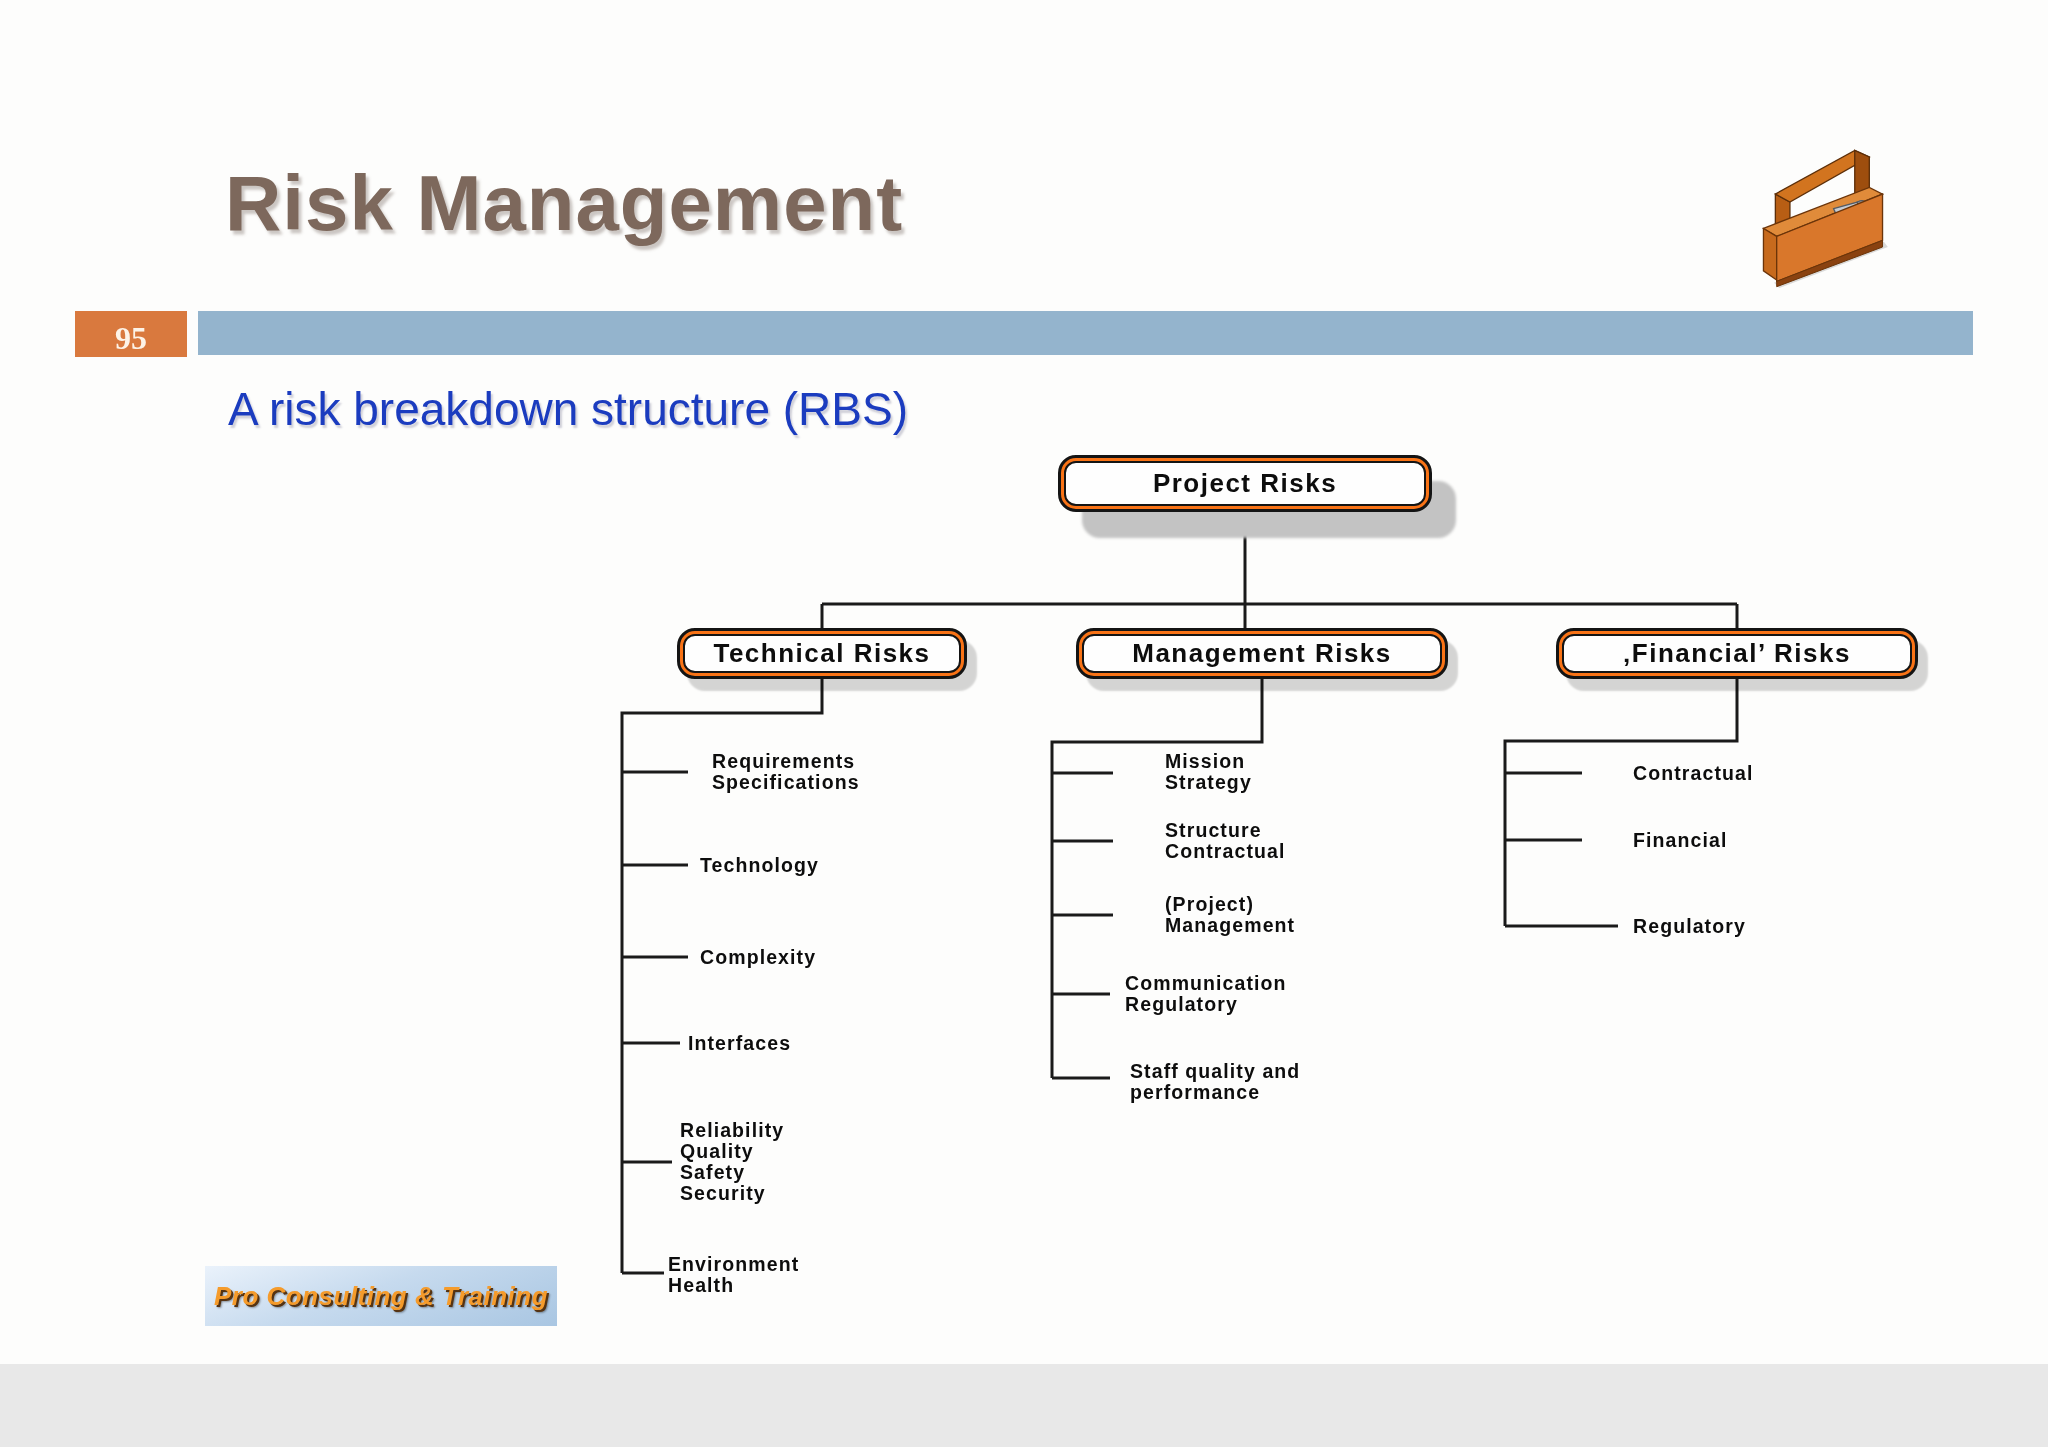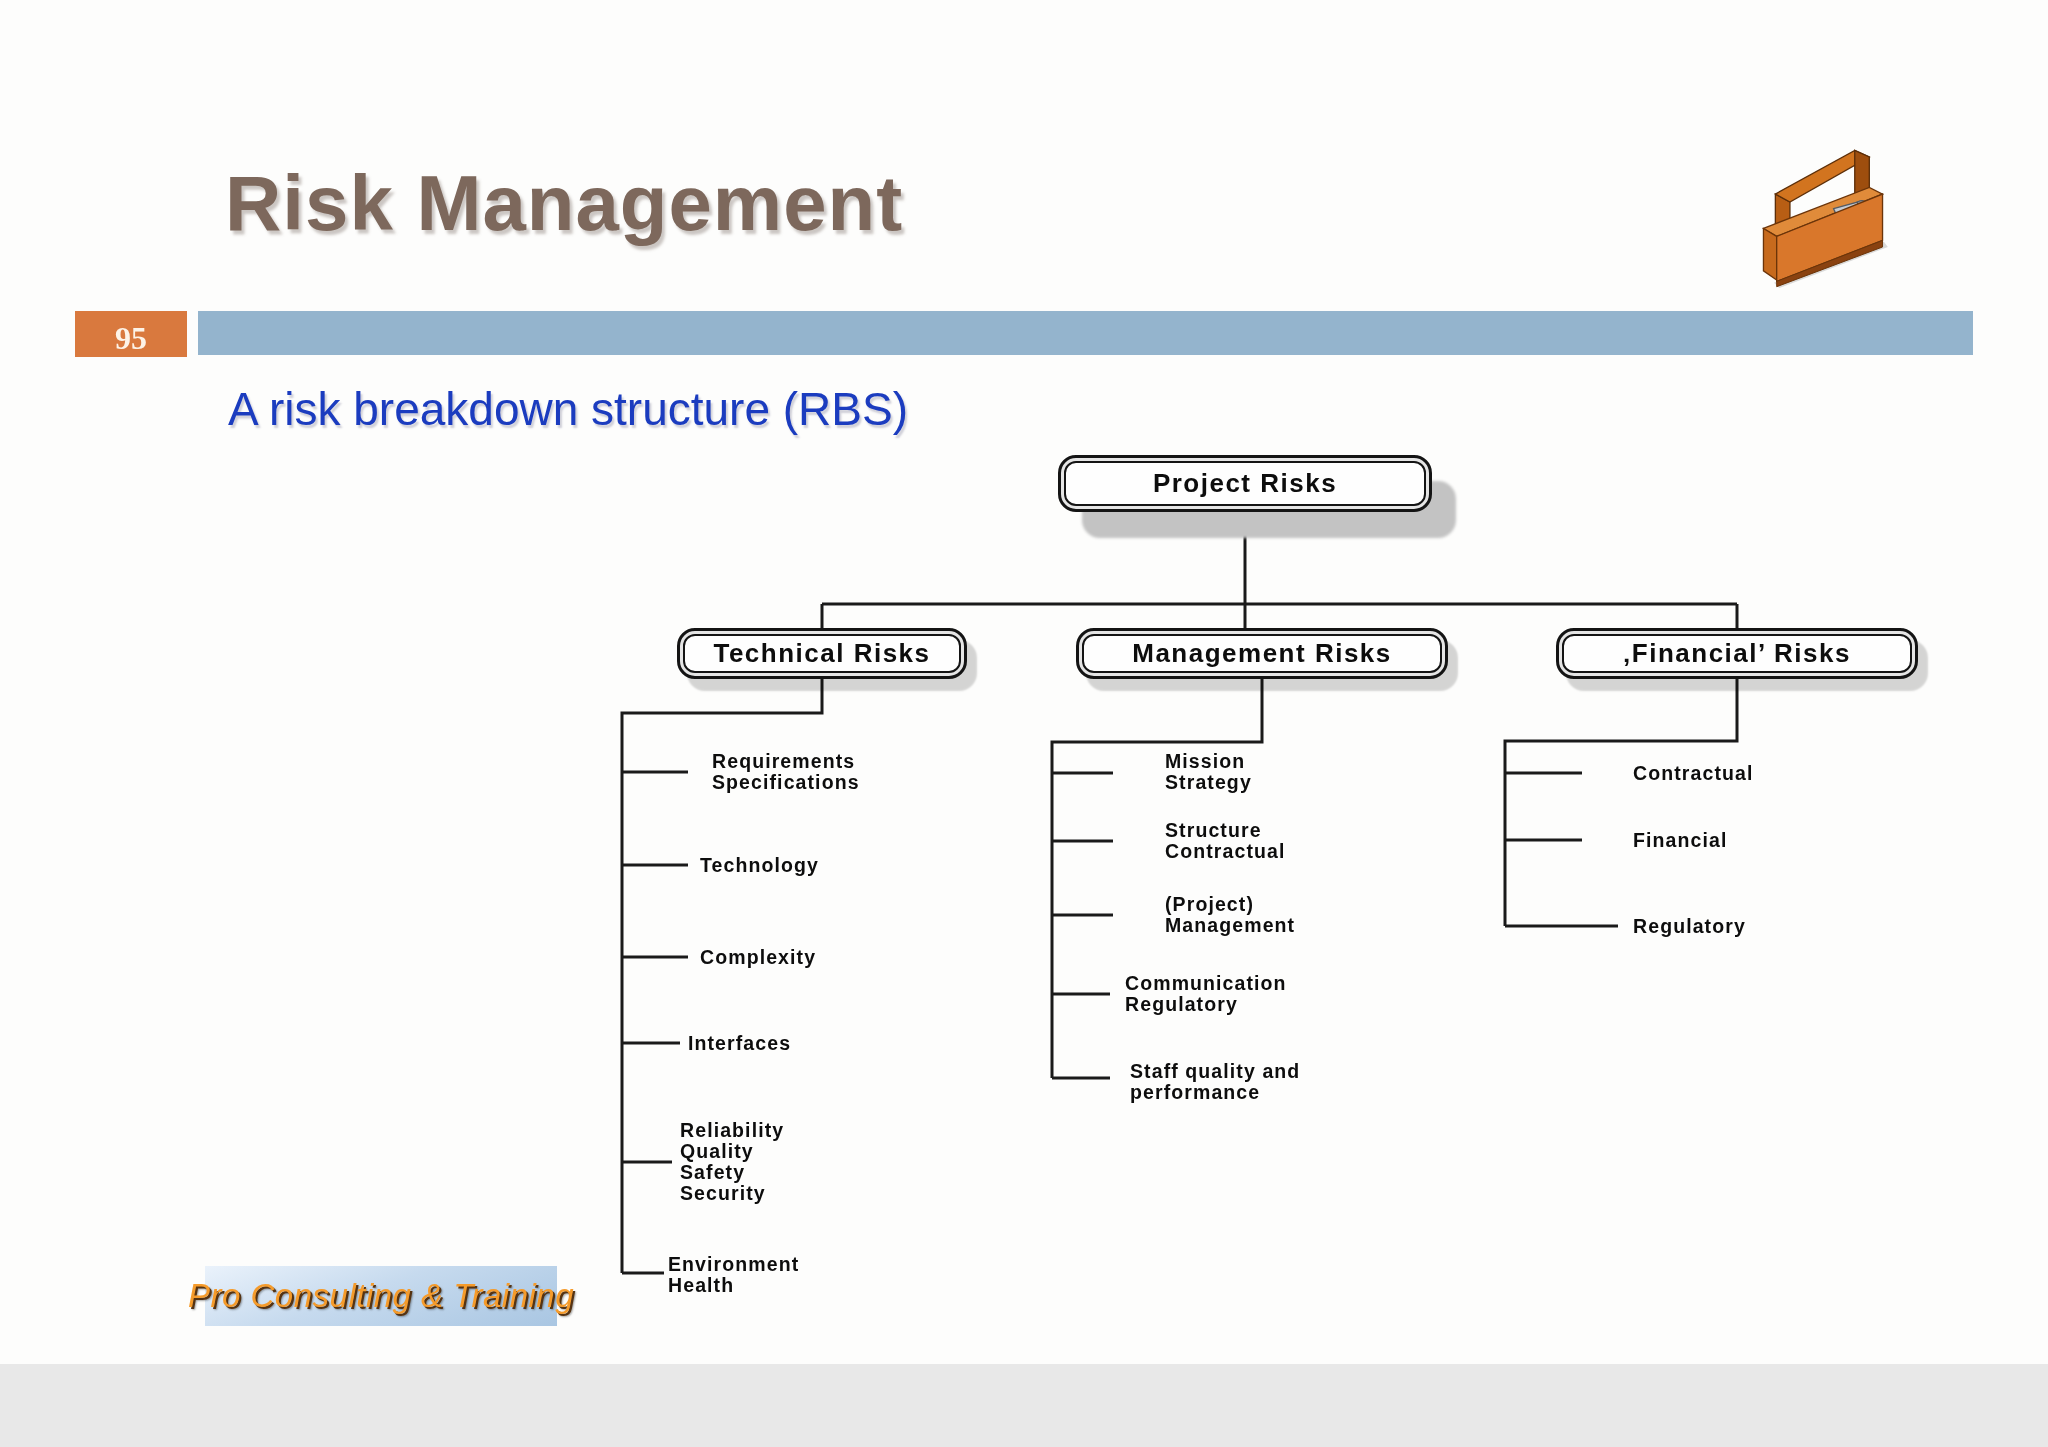--- a/index.html
+++ b/index.html
@@ -24,21 +24,21 @@
     position:absolute; left:198px; top:311px; width:1775px; height:44px;
     background:#94b4cd;
   }
   .subtitle {
     position:absolute; left:228px; top:382px;
     font-size:46px; font-weight:normal; color:#1b3cbf;
     white-space:nowrap; text-shadow:2px 3px 2px rgba(70,70,110,0.25);
   }
   .connectors { position:absolute; left:0; top:0; width:2048px; height:1447px; }
   .node {
-    position:absolute; background:#e5e5e5;
+    position:absolute; background:#f97316;
     border:3.5px solid #141414; border-radius:18px; padding:3px;
     box-sizing:border-box;
   }
   .node-inner {
     width:100%; height:100%;
     border:2.5px solid #141414; border-radius:12px;
     display:flex; align-items:center; justify-content:center;
     background:#fefefe; box-sizing:border-box;
   }
   .node-label {
@@ -51,21 +51,21 @@
     position:absolute; transform:translateY(-50%);
     font-weight:bold; font-size:19.5px; line-height:21px;
     letter-spacing:1.1px; color:#0d0d0d; white-space:pre-line;
   }
   .logo {
     position:absolute; left:205px; top:1266px; width:352px; height:60px;
     background:linear-gradient(160deg,#eaf2fb 0%,#c6daee 45%,#a9c6e2 100%);
     display:flex; align-items:center; justify-content:center;
   }
   .logo-text {
-    font-weight:normal; font-style:italic; font-size:33px;
+    font-weight:bold; font-style:italic; font-size:26px;
     color:#f59b2b; letter-spacing:0.5px; white-space:nowrap;
     text-shadow:2px 2px 0 #553312, 3px 3px 2px rgba(0,0,0,0.35);
   }
   .toolbox { position:absolute; left:1756px; top:116px; width:134px; height:172px; }
 </style>
 </head>
 <body>
 
 <div class="slide">
 

